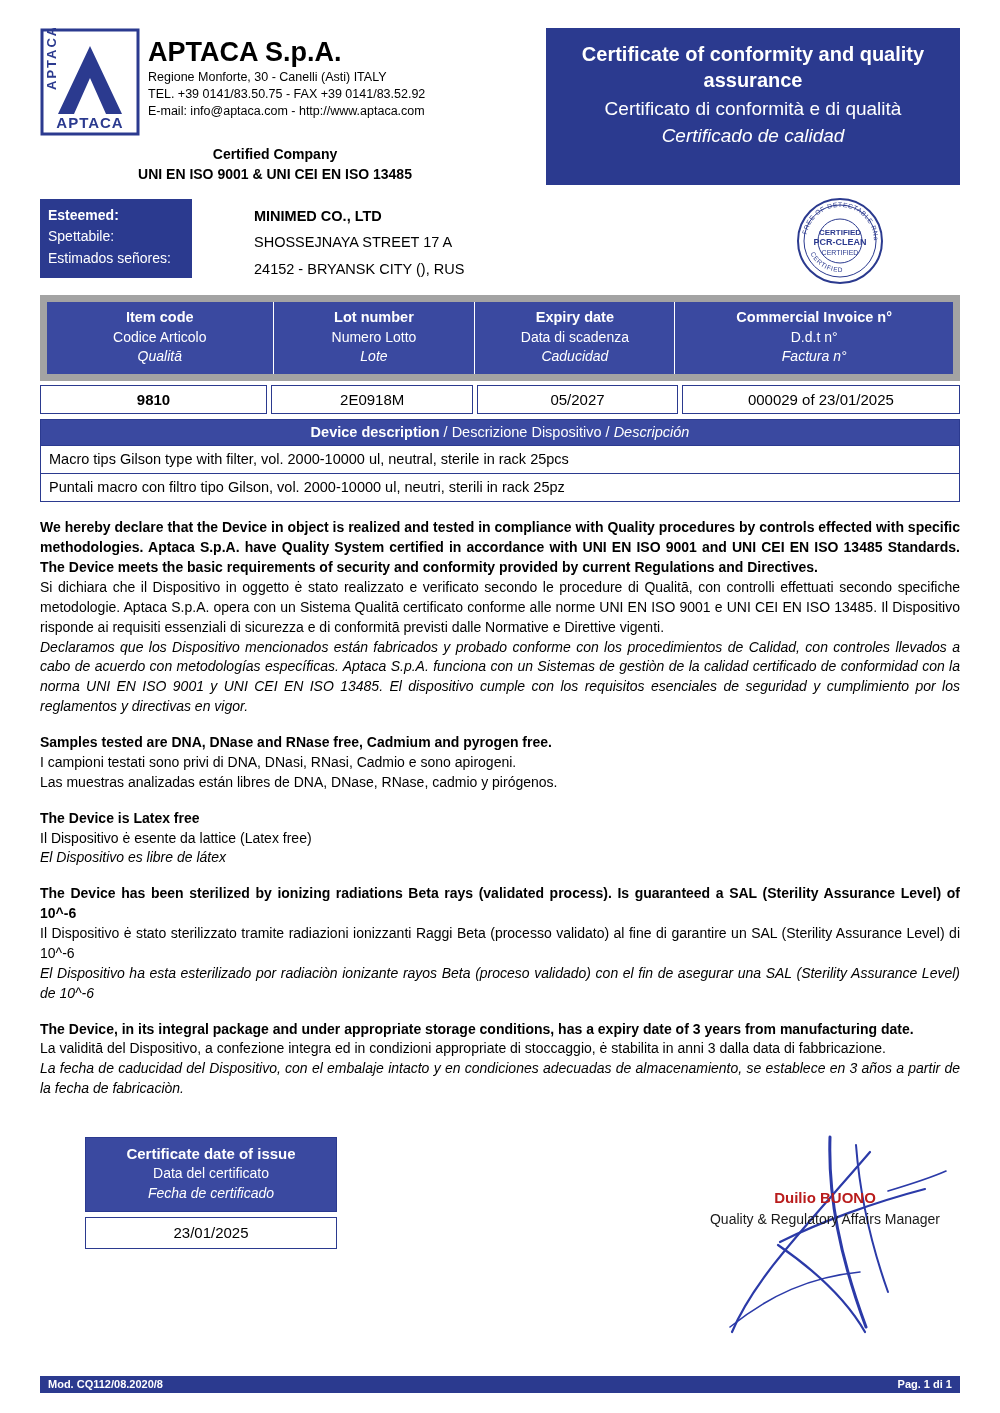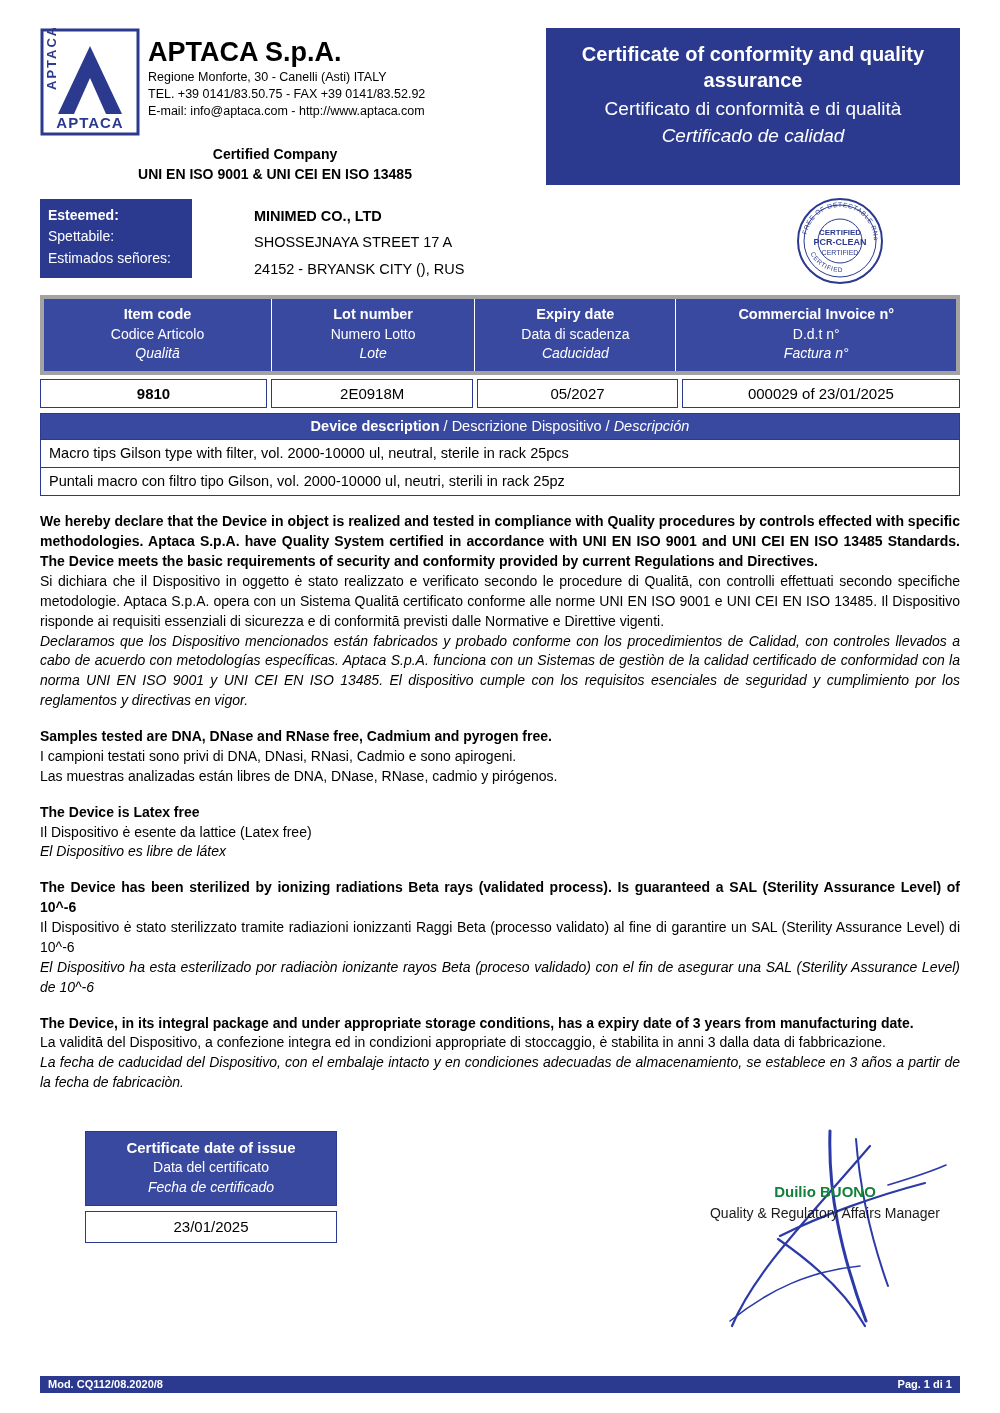--- a/index.html
+++ b/index.html
@@ -124,21 +124,21 @@
     right: 74px;
     top: -4px;
     width: 92px;
     height: 92px;
   }
 
   
   .table-wrap { margin-top: 12px; }
   .row-head {
     display: flex;
-    border: 4px solid #a3a3a3;
+    border: 7px solid #a3a3a3;
     box-sizing: border-box;
   }
   .row-head .cell {
     background: #3a49a0;
     color: #fff;
     text-align: center;
     padding: 5px 4px 7px 4px;
     box-sizing: border-box;
     border-right: 1px solid #ffffff;
     line-height: 1.42;
@@ -234,21 +234,21 @@
     top: -10px;
     width: 330px;
     height: 220px;
   }
   .sig-name {
     position: absolute;
     left: 655px;
     top: 52px;
     width: 260px;
     text-align: center;
-    color: #15803d;
+    color: #b91c1c;
     font-size: 15px;
     font-weight: bold;
   }
   .sig-role {
     position: absolute;
     left: 635px;
     top: 74px;
     width: 300px;
     text-align: center;
     color: #1a1a1a;

